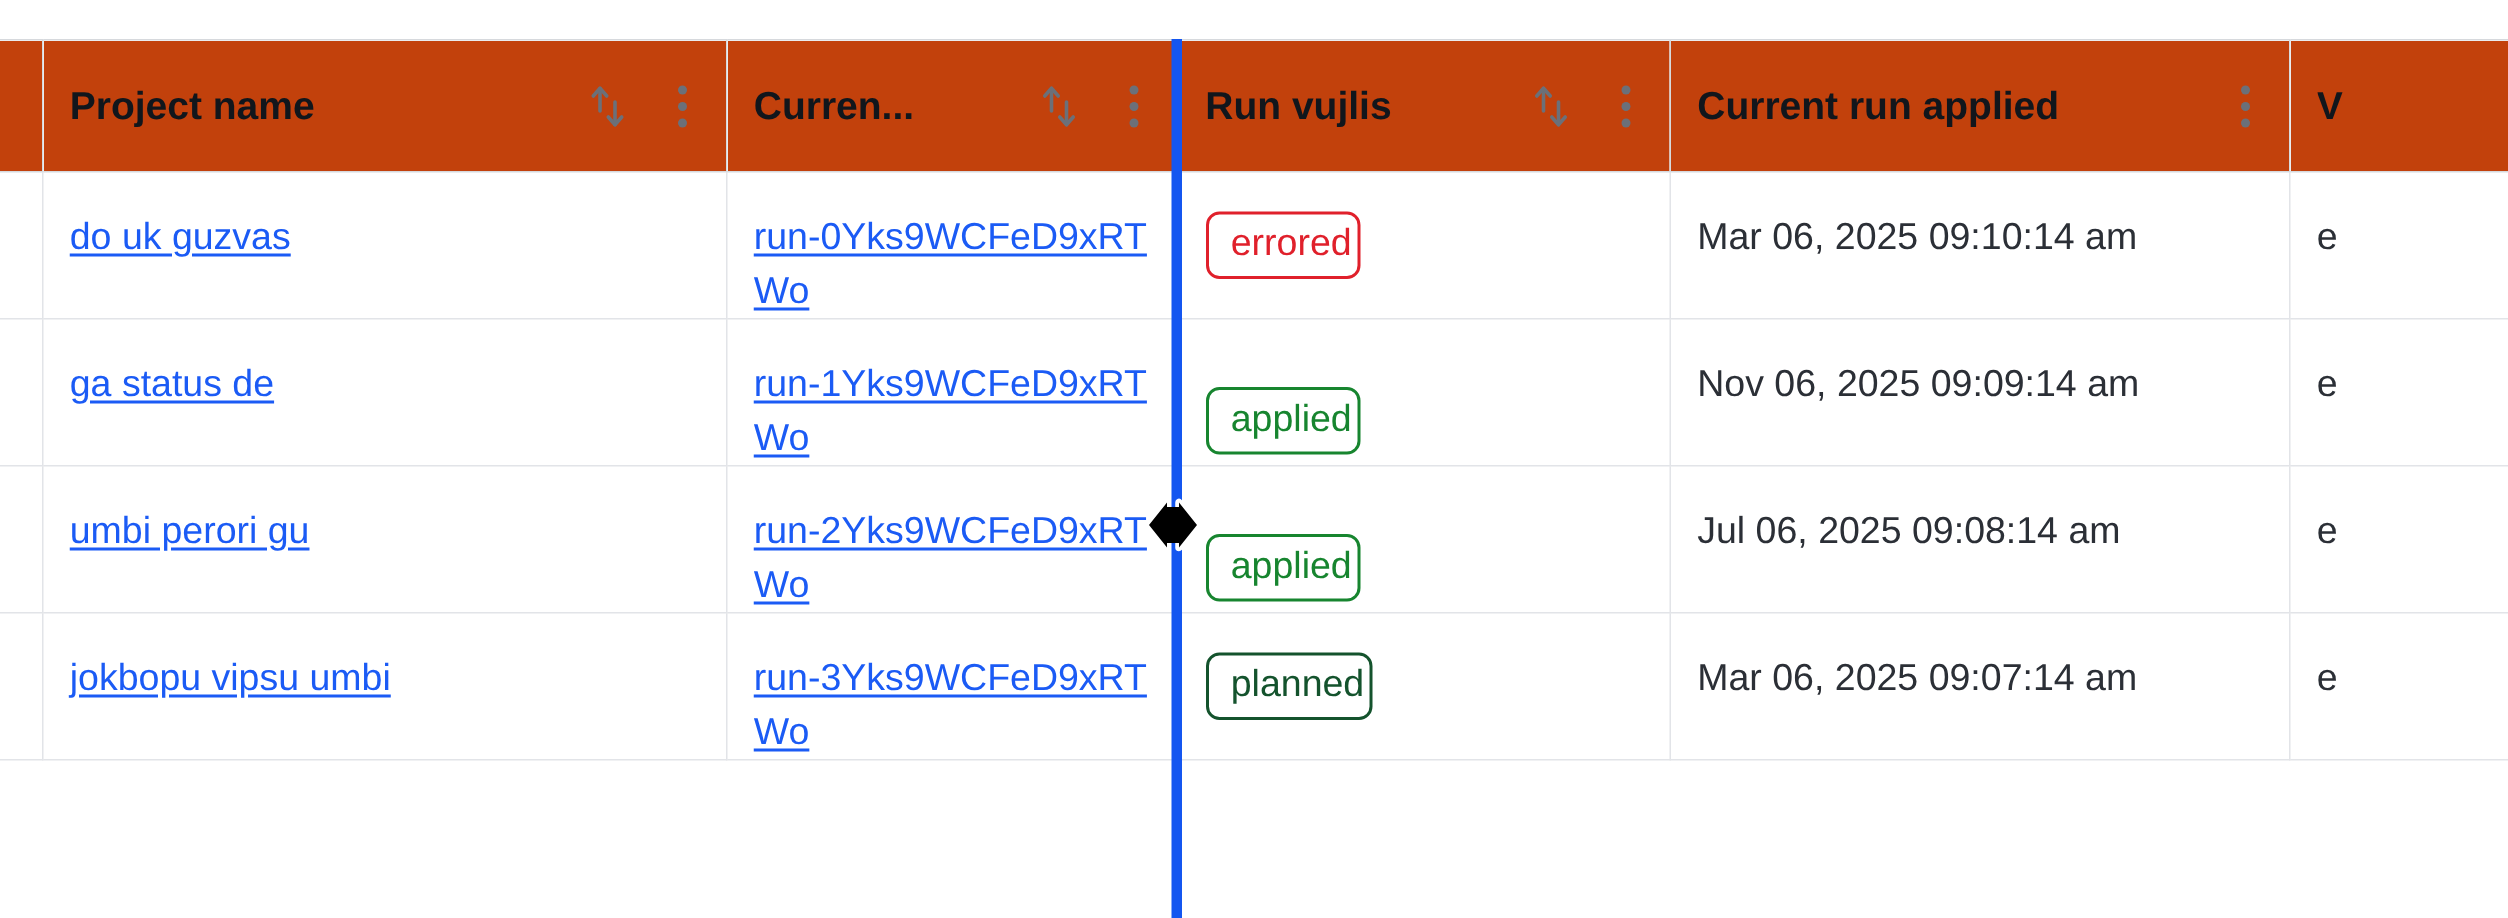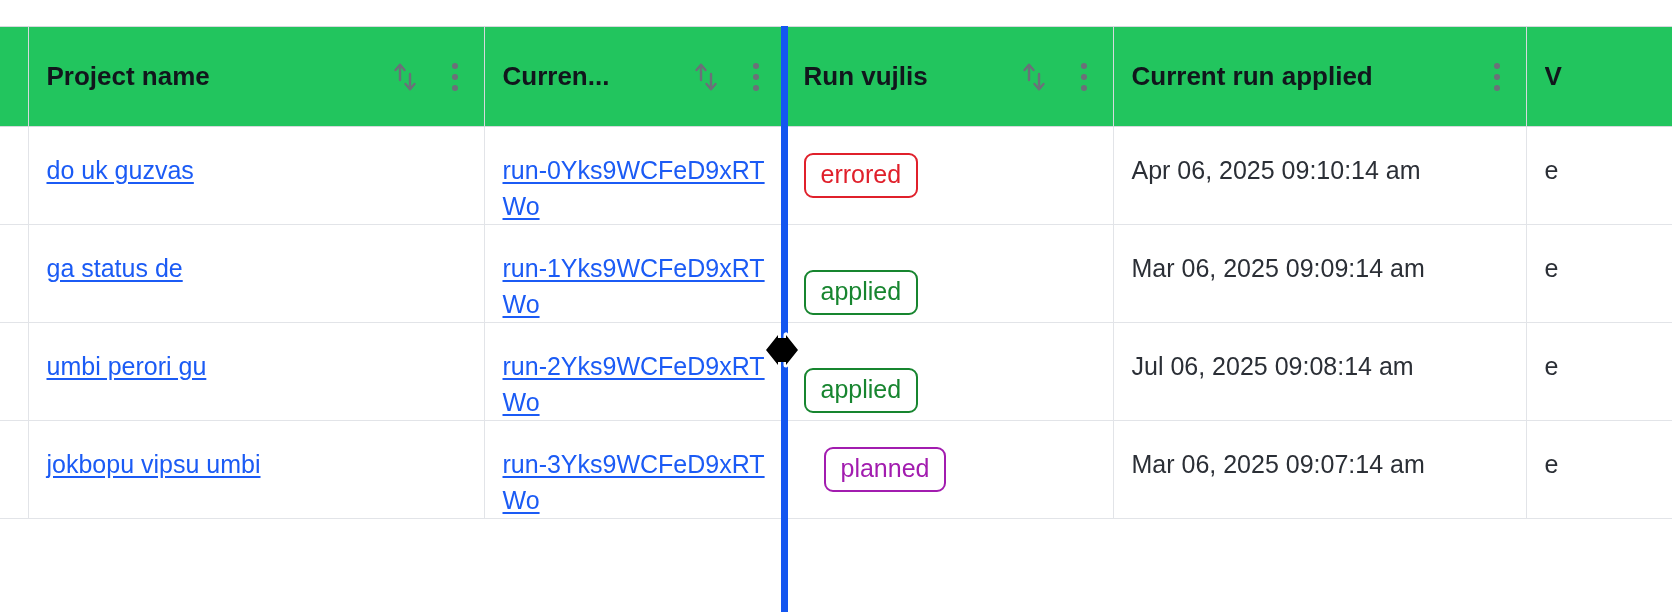--- a/index.html
+++ b/index.html
@@ -34,25 +34,25 @@
   
   col.c-gutter  { width: 28px;  }
   col.c-project { width: 456px; }
   col.c-current { width: 301px; }
   col.c-status  { width: 328px; }
   col.c-applied { width: 413px; }
   col.c-last    { width: 176px; }
 
   
   thead th {
-    background: #22c55e;
+    background: #c2410c;
     border-top: 1px solid #d6d9dd;
     border-bottom: 1px solid #d6d9dd;
     border-right: 1px solid #d6d9dd;
-    height: 100px;
+    height: 88px;
     padding: 0 18px;
     vertical-align: middle;
     box-sizing: border-box;
     font-weight: bold;
     font-size: 26px;
     color: #11161c;
     text-align: left;
     white-space: nowrap;
     overflow: hidden;
   }
@@ -119,30 +119,30 @@
   a.link {
     color: #1b5bf5;
     text-decoration: underline;
     text-underline-offset: 3px;
     cursor: pointer;
   }
 
   
   .badge {
     display: inline-block;
-    padding: 4px 15px 6px 15px;
+    padding: 4px 4px 6px 15px;
     border: 2px solid currentColor;
     border-radius: 9px;
     font-size: 25px;
     line-height: 1.22;
     white-space: nowrap;
   }
   .badge.errored { color: #e0202b; }
   .badge.applied { color: #17852f; margin-top: 19px; }
-  .badge.planned { color: #a21caf; margin-left: 20px; }
+  .badge.planned { color: #14532d; }
 
   
   #resize-line {
     position: absolute;
     left: 781px;
     top: 26px;
     width: 7px;
     height: 586px;
     background: #1456f0;
     z-index: 30;
@@ -260,29 +260,29 @@
               </div>
             </th>
           </tr>
       </thead>
       <tbody>
           <tr>
             <td class="gutter-cell"></td>
             <td><a class="link">do uk guzvas</a></td>
             <td class="wrapcell"><a class="link">run-0Yks9WCFeD9xRTWo</a></td>
             <td><span class="badge errored">errored</span></td>
-            <td>Apr 06, 2025 09:10:14 am</td>
+            <td>Mar 06, 2025 09:10:14 am</td>
             <td>e</td>
           </tr>
           <tr>
             <td class="gutter-cell"></td>
             <td><a class="link">ga status de</a></td>
             <td class="wrapcell"><a class="link">run-1Yks9WCFeD9xRTWo</a></td>
             <td><span class="badge applied">applied</span></td>
-            <td>Mar 06, 2025 09:09:14 am</td>
+            <td>Nov 06, 2025 09:09:14 am</td>
             <td>e</td>
           </tr>
           <tr>
             <td class="gutter-cell"></td>
             <td><a class="link">umbi perori gu</a></td>
             <td class="wrapcell"><a class="link">run-2Yks9WCFeD9xRTWo</a></td>
             <td><span class="badge applied">applied</span></td>
             <td>Jul 06, 2025 09:08:14 am</td>
             <td>e</td>
           </tr>

